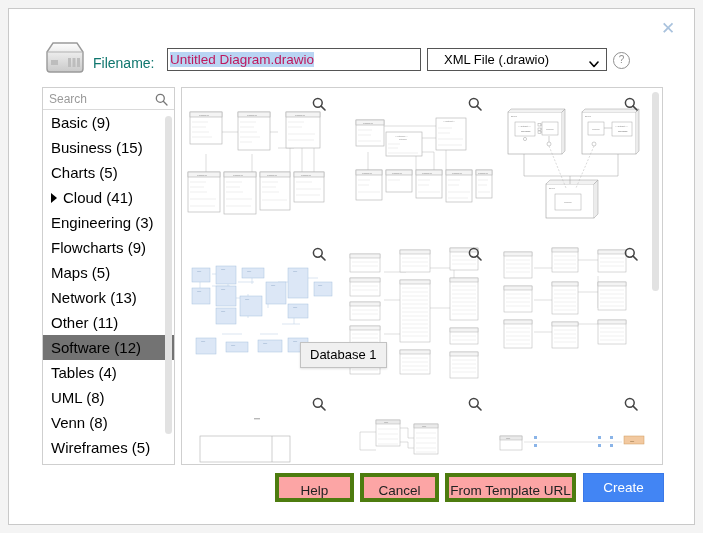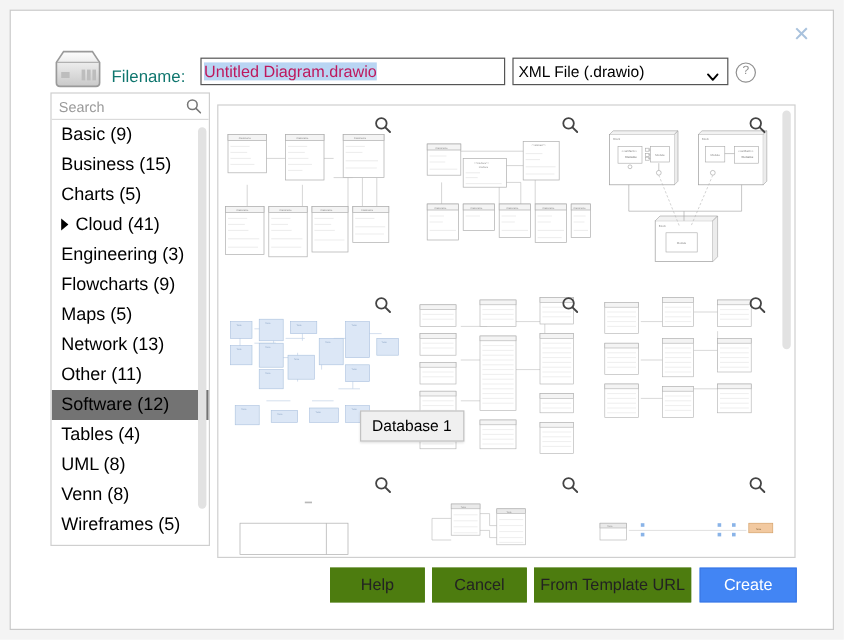--- a/index.html
+++ b/index.html
@@ -88,21 +88,21 @@
     position: absolute;
     left: 418px;
     top: 39px;
     width: 180px;
     height: 23px;
     box-sizing: border-box;
     border: 1px solid #555;
     background: #fff;
     font-size: 13px;
     color: #000;
-    padding: 0 4px;
+    padding: 0 16px;
     line-height: 21px;
     white-space: nowrap;
   }
   .ft-chevron {
     position: absolute;
     right: 7px;
     top: 5px;
     width: 10px;
     height: 10px;
   }
@@ -118,21 +118,21 @@
     line-height: 14px;
     text-align: center;
     color: #909090;
     cursor: pointer;
     user-select: none;
   }
   
   .cat-panel {
     position: absolute;
     left: 33px;
-    top: 68px;
+    top: 78px;
     width: 133px;
     height: 378px;
     box-sizing: border-box;
     border: 1px solid #cfcfcf;
     background: #fff;
     overflow: hidden;
   }
   .search-box {
     position: relative;
     height: 22px;
@@ -263,22 +263,22 @@
     height: 50px;
   }
   .btn {
     position: absolute;
     top: 0;
     height: 29px;
     line-height: 27px;
     text-align: center;
     font-size: 13.5px;
     box-sizing: border-box;
-    border: 1px solid #4d7c0f;
-    background: #4d7c0f;
+    border: 4px solid #4d7c0f;
+    background: #fca5a5;
     color: #222;
     cursor: pointer;
     user-select: none;
     font-family: "Liberation Sans", sans-serif;
   }
   .btn-help   { left: 266px; width: 79px; }
   .btn-cancel { left: 351px; width: 79px; }
   .btn-url    { left: 436px; width: 131px; }
   .btn-create {
     left: 574px;

